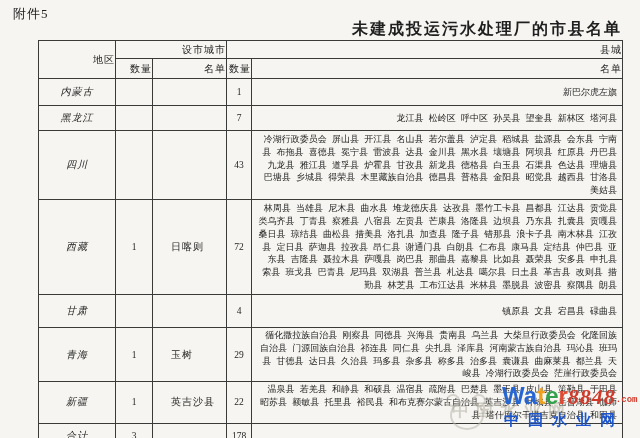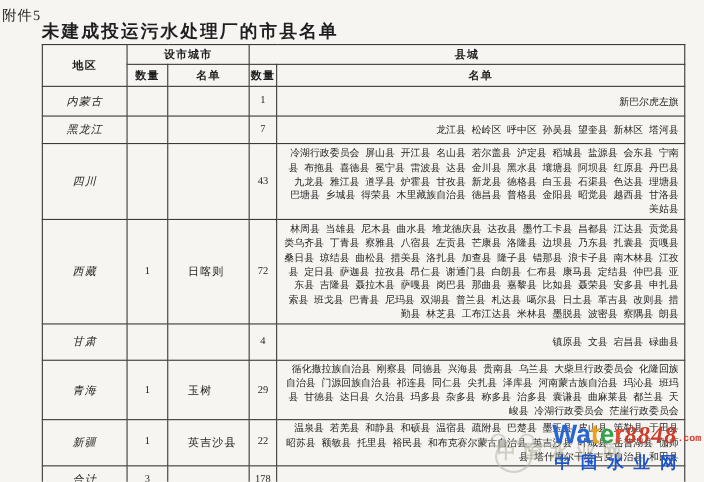--- a/index.html
+++ b/index.html
@@ -2,27 +2,27 @@
 <html><head>
 <meta charset="utf-8">
 <style>
   html,body{margin:0;padding:0;}
   body{
     width:640px;height:438px;position:relative;overflow:hidden;
     background:#f6f5f1;
     font-family:"Liberation Serif", serif;
     color:#1f1f1f;
   }
-  .attachment{position:absolute;top:5px;left:2px;font-size:13px;letter-spacing:1px;}
-  .doc-title{position:absolute;top:19px;left:38px;width:584px;text-align:left;
+  .attachment{position:absolute;top:5px;left:13px;font-size:13px;letter-spacing:1px;}
+  .doc-title{position:absolute;top:19px;left:38px;width:584px;text-align:right;
     font-size:16px;font-weight:bold;letter-spacing:2px;}
   table.main{position:absolute;top:40px;left:38px;width:584px;border-collapse:collapse;
     table-layout:fixed;z-index:1;background:transparent;}
   th,td{border:1px solid #3a3a38;padding:0;overflow:hidden;}
-  th{font-size:10px;font-weight:bold;letter-spacing:1px;}
+  th{font-size:10px;font-weight:normal;letter-spacing:1px;text-align:right;}
   tr.hrow1 th{height:17px;}
   tr.hrow2 th{height:19px;}
   td.c-region{text-align:center;font-size:10px;letter-spacing:1px;font-style:italic;}
   td.c-count{text-align:center;font-size:9.5px;}
   td.c-citylist{font-size:10px;text-align:left;padding-left:18px;letter-spacing:1px;}
   td.c-countylist{font-size:9px;line-height:12.8px;text-align:right;
     padding:1px 5px;word-spacing:3px;margin-top:44px;}
   tr.rh0 td{height:24px;} tr.rh1 td{height:22px;} tr.rh2 td{height:66px;}
   tr.rh3 td{height:92px;} tr.rh4 td{height:30px;} tr.rh5 td{height:50px;}
   tr.rh6 td{height:38px;} tr.rh7 td{height:22px;}

